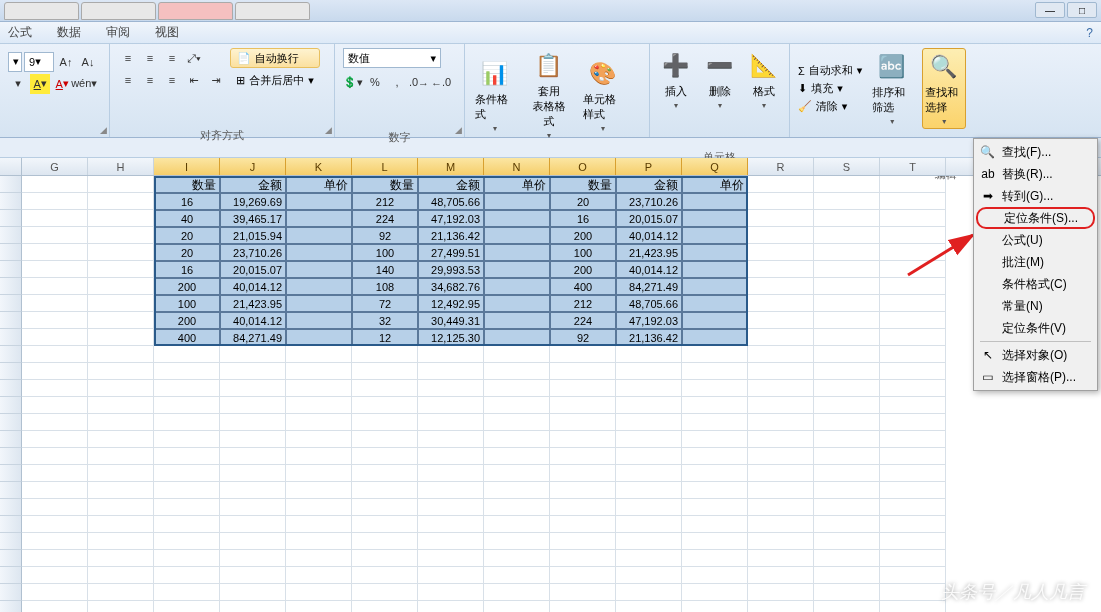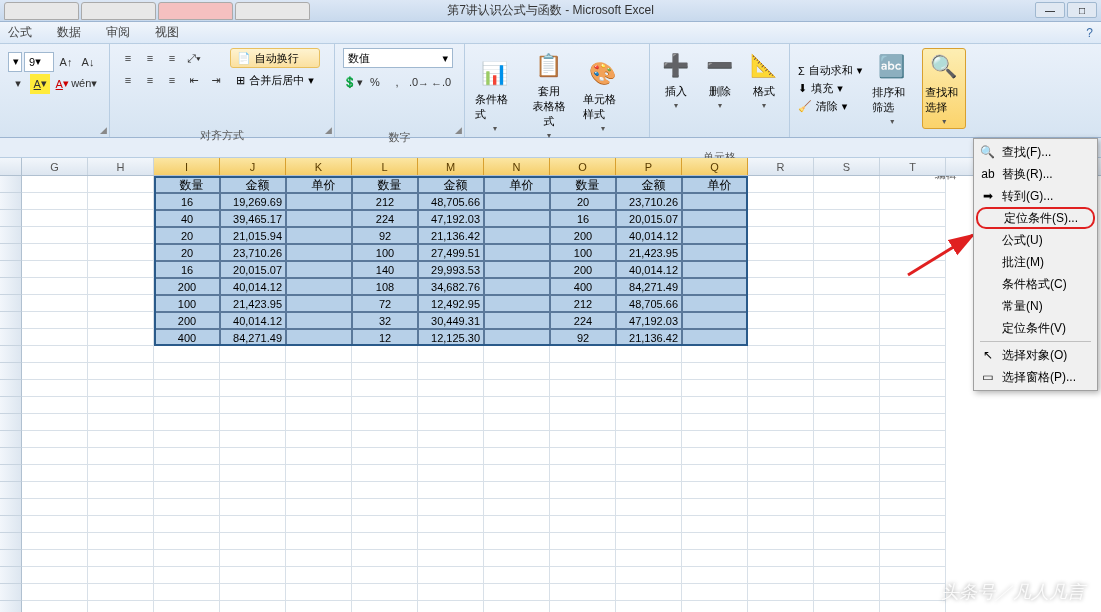--- a/index.html
+++ b/index.html
@@ -39,21 +39,21 @@
 
 .sheet-area { position: relative; width: 1101px; }
 .col-headers { display: flex; height: 18px; background: linear-gradient(#f2f6fb,#dde6f0); border-bottom: 1px solid #b0c0d0; }
 .row-stub { width: 22px; border-right: 1px solid #b0c0d0; background: linear-gradient(#f2f6fb,#dde6f0); }
 .col-h { width: 66px; border-right: 1px solid #c8d4e0; text-align: center; font-size: 11px; color: #555; line-height: 18px; }
 .col-h.sel { background: linear-gradient(#fbe6a3,#f5ce6b); color: #5a3c00; border-right: 1px solid #d8a030; }
 .grid { position: relative; }
 .row { display: flex; height: 17px; }
 .row-h { width: 22px; background: linear-gradient(90deg,#f2f6fb,#dde6f0); border-right: 1px solid #b0c0d0; border-bottom: 1px solid #c8d4e0; }
 .cell { width: 66px; height: 17px; border-right: 1px solid #d8e0e8; border-bottom: 1px solid #d8e0e8; font-size: 11px; line-height: 16px; padding: 0 3px; color: #000; overflow: hidden; white-space: nowrap; }
-.hdr-cell { background: #b7d0e8; text-align: center; border: 1px solid #5a789a; font-family: SimSun; font-size: 12px; padding-left: 12px; }
+.hdr-cell { background: #b7d0e8; text-align: right; border: 1px solid #5a789a; font-family: SimSun; font-size: 12px; padding-left: 12px; }
 .data-cell { background: #b7d0e8; border: 1px solid #5a789a; }
 .num-i { text-align: center; }
 .num-r { text-align: right; }
 .selection-border { position: absolute; border: 2px solid #2a5a8a; pointer-events: none; }
 
 .context-menu { position: absolute; right: 3px; top: 138px; width: 125px; background: #f0f0f0; border: 1px solid #a0a0a0; box-shadow: 2px 2px 6px rgba(0,0,0,0.3); padding: 2px; z-index: 100; }
 .ctx-item { height: 22px; display: flex; align-items: center; gap: 6px; padding: 0 6px 0 4px; font-size: 12px; cursor: pointer; }
 .ctx-item.highlighted { border: 2px solid #e02020; border-radius: 10px; }
 .ctx-icon { width: 16px; height: 16px; display: flex; align-items: center; justify-content: center; font-size: 12px; }
 .ctx-sep { height: 1px; background: #c0c0c0; margin: 2px 4px; }
@@ -64,21 +64,20 @@
 </head>
 <body>
 
 <div class="title-bar">
   <div class="tab-strip">
     <div class="doc-tab"></div>
     <div class="doc-tab"></div>
     <div class="doc-tab active"></div>
     <div class="doc-tab"></div>
   </div>
-  <div class="title-text">第7讲认识公式与函数  -  Microsoft Excel</div>
   <div class="win-ctrl">
     <div class="win-btn">—</div>
     <div class="win-btn">□</div>
   </div>
 </div>
 
 <div class="menu-bar">
   <span class="menu-item">公式</span>
   <span class="menu-item">数据</span>
   <span class="menu-item">审阅</span>
@@ -131,21 +130,21 @@
         <div class="merge-btn">⊞ <span>合并后居中</span> ▾</div>
       </div>
     </div>
     <div class="group-label">对齐方式</div>
     <div class="corner">◢</div>
   </div>
 
   <div class="ribbon-group" style="width:130px">
     <div class="group-content">
       <div class="btn-col" style="gap:4px">
-        <div class="combo" style="width:110px;justify-content:space-between">
+        <div class="combo" style="width:98px;justify-content:space-between">
             <span>数值</span>
             <span>▾</span>
           </div>
         <div class="btn-row">
           <div class="small-btn">💲▾</div>
           <div class="small-btn">%</div>
           <div class="small-btn">,</div>
           <div class="small-btn">.0→</div>
           <div class="small-btn">←.0</div>
         </div>

